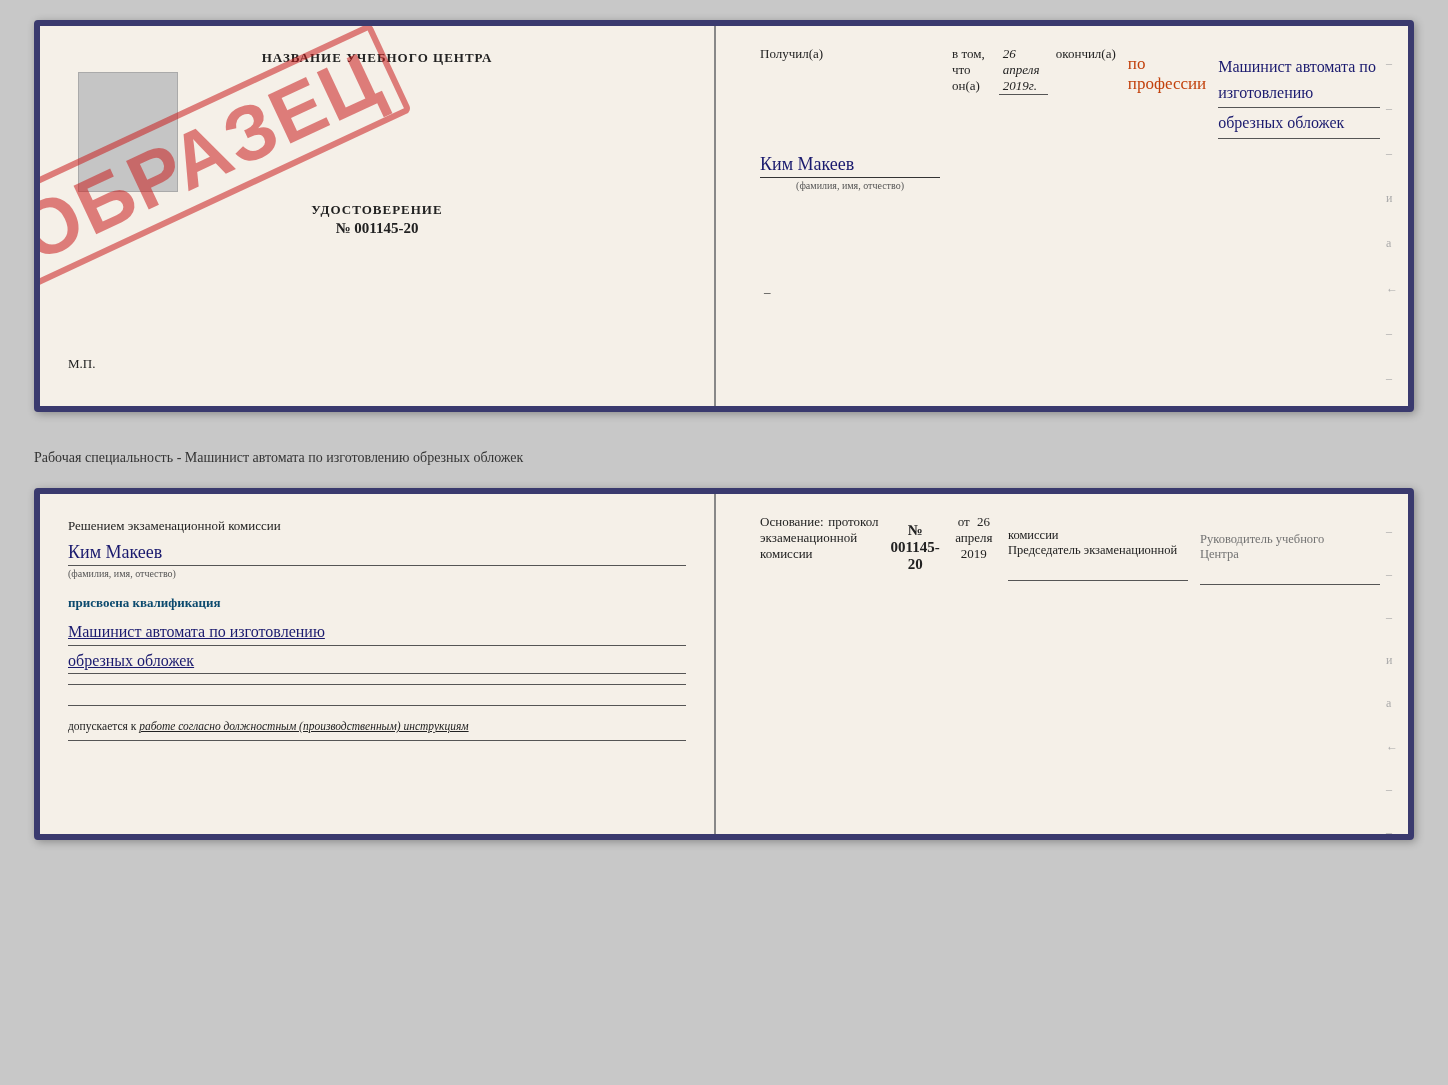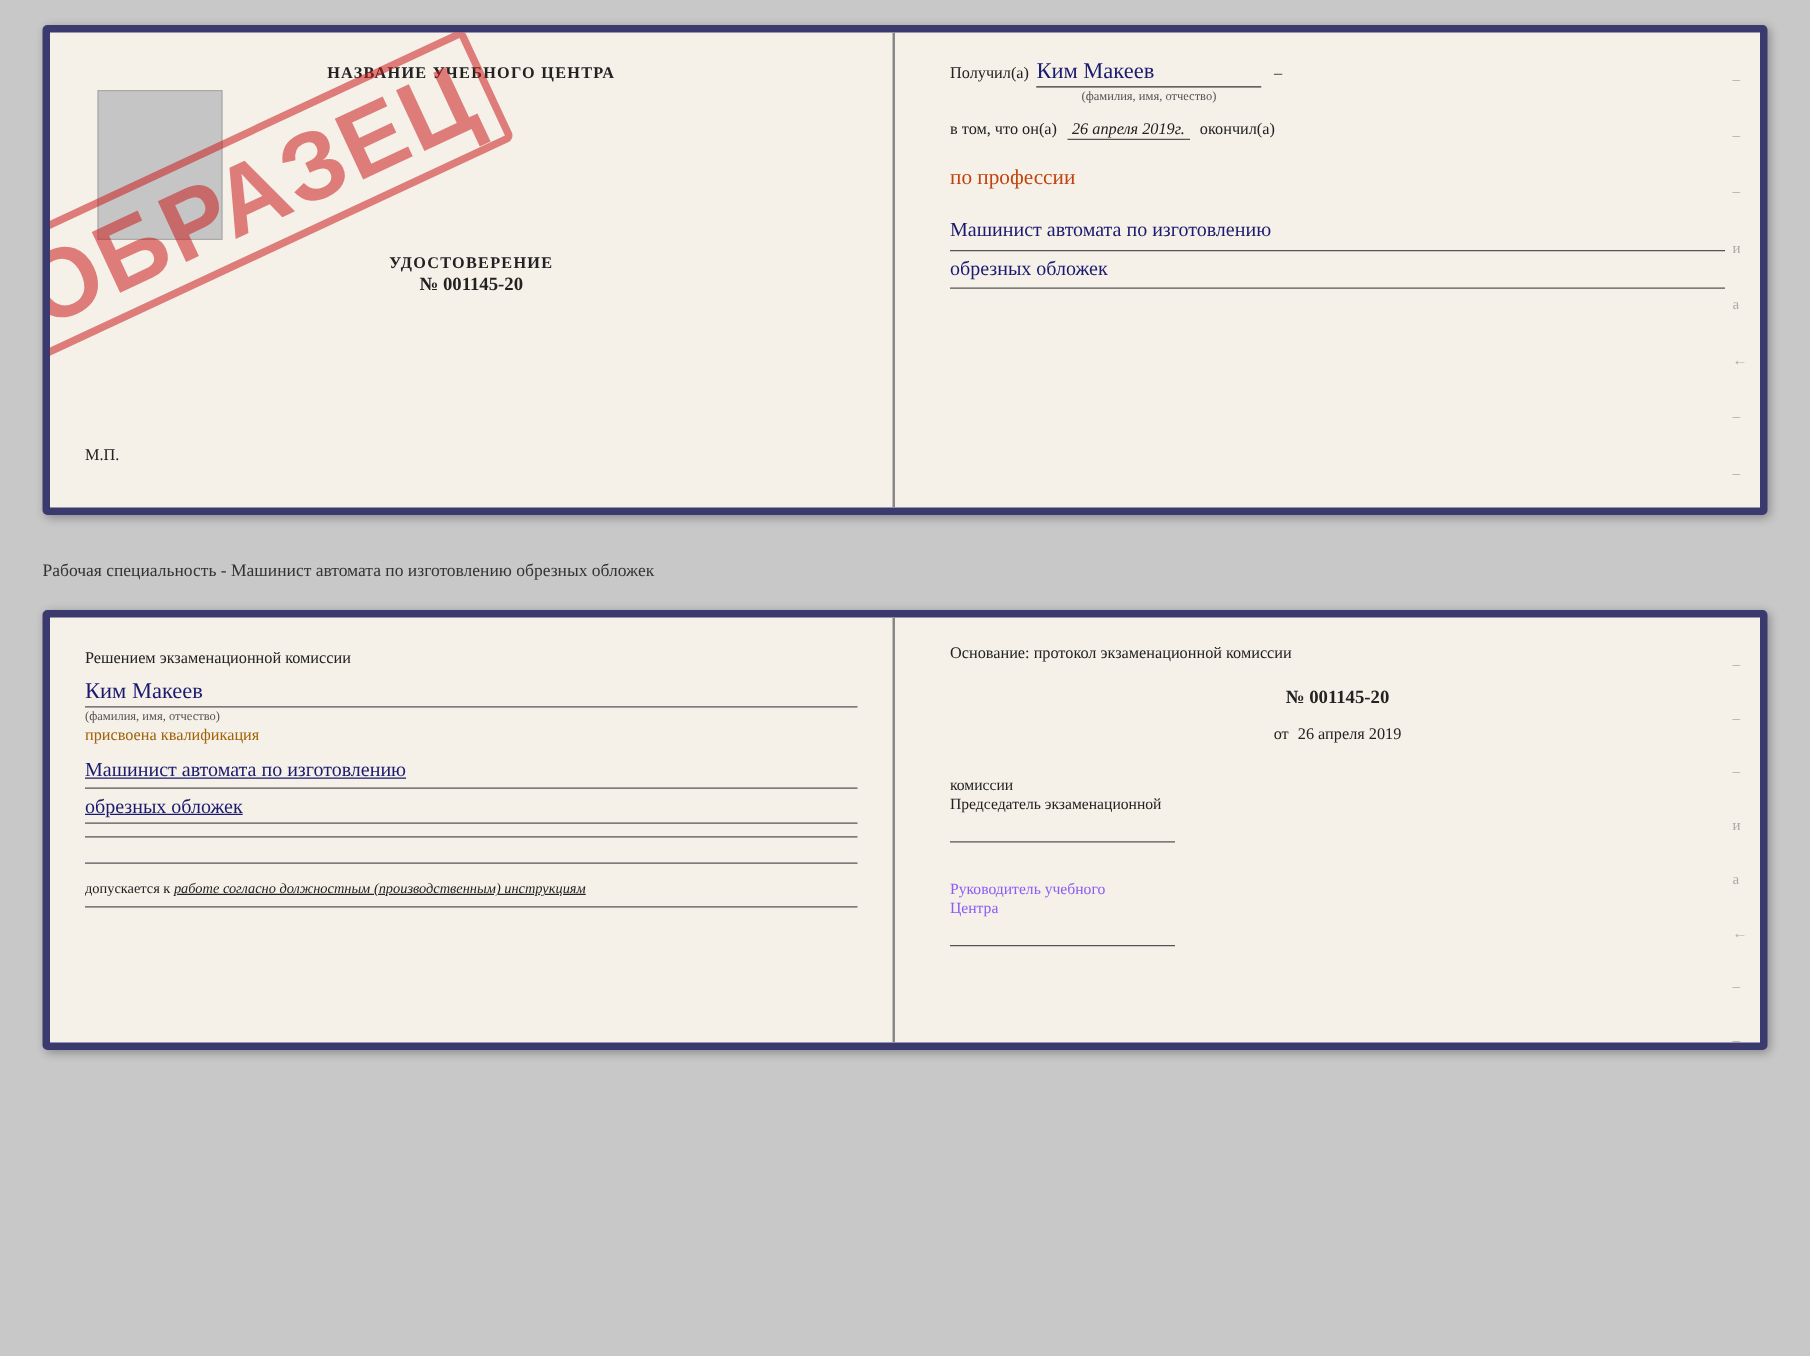--- a/index.html
+++ b/index.html
@@ -35,21 +35,21 @@
       position: relative;
       display: flex;
       flex-direction: column;
       gap: 0;
     }
 
     .doc-right {
       width: 50%;
       padding: 20px 28px;
       display: flex;
-      flex-direction: column;
+      flex-direction: row;
       gap: 12px;
       position: relative;
       margin-left: 16px;
     }
 
     
     .top-card .doc-left {
       min-height: 380px;
     }
 
@@ -256,22 +256,23 @@
     .fio-label {
       font-size: 10px;
       color: #555;
       border-top: 1px solid #555;
       padding-top: 2px;
       margin-top: 2px;
     }
 
     .prisvoena-label {
       font-size: 13px;
-      color: #a16207;
-      margin-top: 1px;
+      color: #0c4a6e;
+      margin-top: 16px;
+      font-weight: bold;
     }
 
     .kvk-profession {
       font-family: 'Segoe Script', 'Brush Script MT', cursive;
       font-size: 16px;
       color: #1a1a6e;
       border-bottom: 1px solid #555;
       display: block;
       margin-top: 4px;
       line-height: 1.6;
@@ -340,21 +341,21 @@
       width: 180px;
       margin-top: 22px;
     }
 
     .rukovoditel-block {
       margin-top: 18px;
     }
 
     .rukovoditel-label {
       font-size: 12.5px;
-      color: #8b5cf6;
+      color: #737373;
     }
 
     .right-dashes-bottom {
       position: absolute;
       right: 10px;
       top: 30px;
       display: flex;
       flex-direction: column;
       gap: 28px;
       font-size: 12px;

